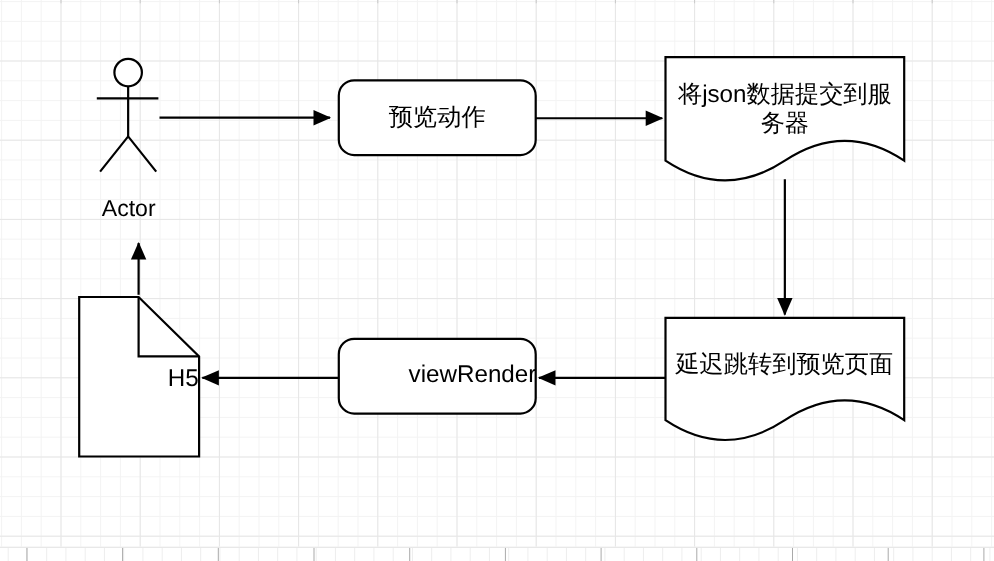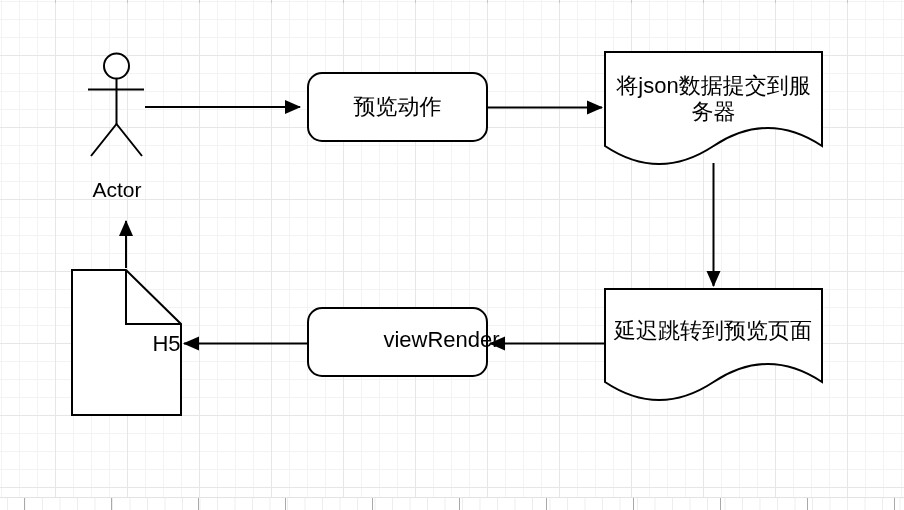--- a/index.html
+++ b/index.html
@@ -75,21 +75,21 @@
     white-space: nowrap;
   }
   .lbl.multiline {
     flex-direction: column;
     white-space: normal;
   }
   #lbl-actor     { left: 57px;  top: 178px; width: 120px; height: 24px; font-size: 21px; }
   #lbl-box1     { left: 308px; top: 73px;  width: 179px; height: 68px; }
   #lbl-doc1     { left: 605px; top: 52px;  width: 217px; height: 93px; }
   #lbl-doc2     { left: 605px; top: 289px; width: 216px; height: 84px; }
-  #lbl-box2     { left: 308px; top: 308px; width: 179px; height: 64px; padding-left: 44px; }
+  #lbl-box2     { left: 296px; top: 308px; width: 179px; height: 64px; padding-left: 44px; }
   #lbl-h5       { left: 72px;  top: 324px; width: 109px; height: 40px; margin-left: 40px; }
 </style>
 </head>
 <body>
 
 <div class="page">
 
   <div class="canvas">
     <div class="top-ticks"></div>
   </div>

